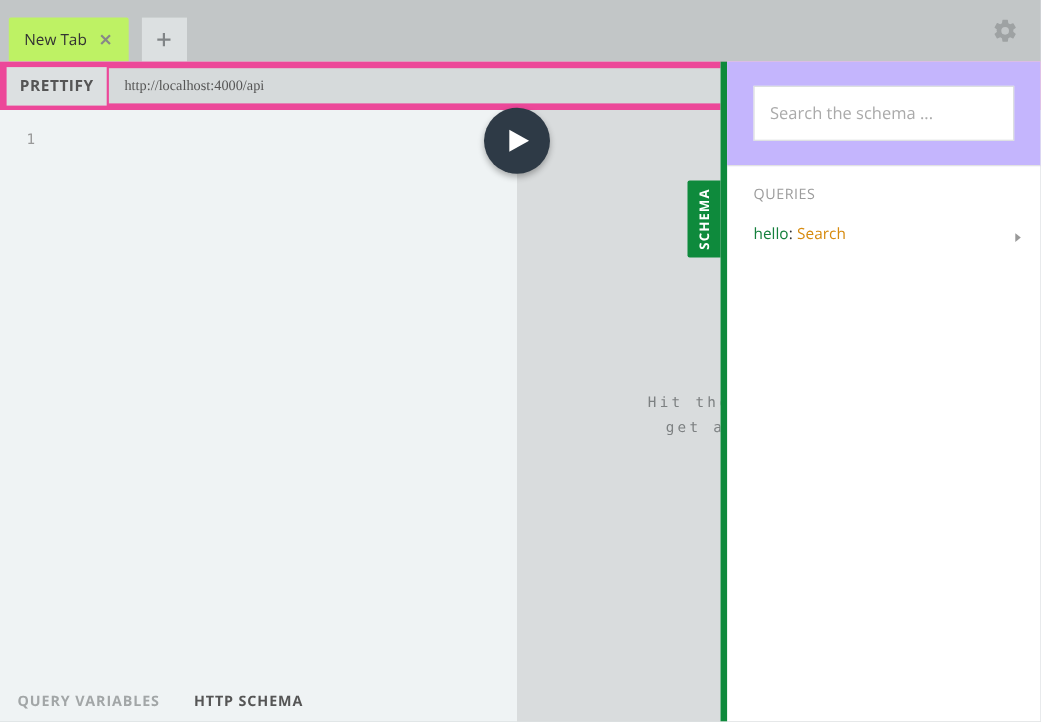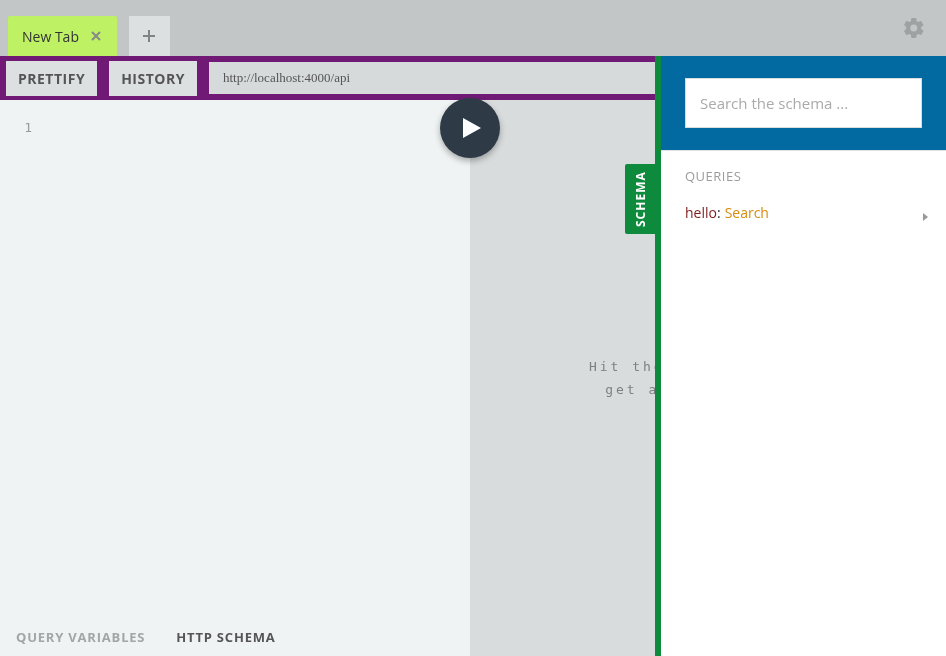--- a/index.html
+++ b/index.html
@@ -10,21 +10,21 @@
     .topbar { height: 56px; background: #c2c6c7; display: flex; align-items: center; padding: 0 8px; position: relative; }
     .tab { background: #bef264; height: 40px; margin-top: 16px; padding: 0 14px; display: flex; align-items: center; gap: 10px; font-size: 14px; color: #333; border-top-left-radius: 2px; border-top-right-radius: 2px; }
     .tab-close { width: 14px; height: 14px; display: inline-flex; align-items: center; justify-content: center; color: #777; cursor: pointer; }
     .tab-close svg { stroke: #888; stroke-width: 2; }
     .new-tab-btn { background: #dce0e1; width: 41px; height: 40px; margin-top: 16px; margin-left: 12px; display: flex; align-items: center; justify-content: center; cursor: pointer; }
     .new-tab-btn svg { stroke: #808486; stroke-width: 2; }
     .gear-btn { position: absolute; right: 16px; top: 12px; width: 32px; height: 32px; display: flex; align-items: center; justify-content: center; cursor: pointer; color: #9ea2a3; }
 
     
     .workspace { position: absolute; top: 56px; left: 0; right: 0; bottom: 0; background: #eff3f4; }
-    .toolbar { height: 44px; background: #701a75; display: flex; align-items: center; padding: 6px; gap: 12px; justify-content: flex-end; }
+    .toolbar { height: 44px; background: #ec4899; display: flex; align-items: center; padding: 6px; gap: 2px; justify-content: flex-end; }
     .tb-btn { background: #dce0e1; border: none; padding: 8px 12px; font-size: 14px; font-weight: 700; letter-spacing: 0.5px; color: #555; cursor: pointer; font-family: inherit; }
     .url-input { flex: 1; min-width: 0; background: #d6dadb; border: none; height: 32px; padding: 0 14px; font-size: 13px; color: #555; font-family: Liberation Serif, serif; outline: none; }
 
     
     .split { position: absolute; top: 44px; left: 0; right: 0; bottom: 0; display: flex; }
     .left-pane { width: 470px; background: #eff3f4; position: relative; display: flex; flex-direction: column; }
     .right-pane { flex: 1; background: #d9dcdd; position: relative; display: flex; align-items: center; justify-content: center; }
     .editor { flex: 1; width: 100%; font-family: Menlo, Consolas, monospace; font-size: 13px; padding: 20px 12px; color: #999; }
     .gutter { display: inline-block; width: 20px; text-align: right; color: #999; user-select: none; }
     .tabsbar { height: 38px; display: flex; align-items: center; gap: 31px; padding: 0 16px; }
@@ -34,27 +34,27 @@
 
     
     .play-btn { position: absolute; top: 98px; left: 440px; width: 60px; height: 60px; border-radius: 50%; background: #2e3a46; box-shadow: 0 3px 6px rgba(0,0,0,0.3); display: flex; align-items: center; justify-content: center; cursor: pointer; z-index: 5; }
     .play-btn svg { fill: #fff; margin-left: 4px; }
 
     
     .schema-tab { position: absolute; top: 164px; left: 625px; width: 30px; height: 70px; background: #0e8a3c; color: #fff; font-size: 12px; font-weight: 700; letter-spacing: 1px; display: flex; align-items: center; justify-content: center; writing-mode: vertical-rl; transform: rotate(180deg); border-radius: 0 2px 2px 0; cursor: pointer; z-index: 9; user-select: none; }
 
     
     .docs-panel { position: absolute; top: 56px; right: 0; bottom: 0; width: 291px; background: #fff; border-left: 6px solid #0e8a3c; z-index: 8; display: flex; flex-direction: column; }
-    .docs-search-wrap { background: #0369a1; padding: 22px 24px; border-bottom: 1px solid #e2e2e2; }
+    .docs-search-wrap { background: #c4b5fd; padding: 22px 24px; border-bottom: 1px solid #e2e2e2; }
     .docs-search { width: 100%; height: 50px; border: 1px solid #d9dcdd; background: #fff; padding: 0 14px; font-size: 15px; color: #333; outline: none; font-family: inherit; }
     .docs-search::placeholder { color: #aaa; }
     .docs-body { flex: 1; padding: 16px 24px; overflow: auto; }
     .docs-section-title { font-size: 13px; font-weight: 400; letter-spacing: 0.5px; color: #9c9c9c; margin-bottom: 18px; }
     .docs-entry { display: flex; align-items: center; gap: 0; font-size: 14px; cursor: pointer; position: relative; }
-    .docs-entry .field-name { color: #7f1d1d; text-align: right; }
+    .docs-entry .field-name { color: #15803d; text-align: right; }
     .docs-entry .colon { color: #333; }
     .docs-entry .type-name { color: #d78b0f; margin-left: 4px; }
     .docs-entry-chevron { position: absolute; right: -8px; top: 4px; color: #999; }
   </style>
 </head>
 <body>
 
 <div class="topbar">
   <div class="tab">
     <span>New Tab</span>
@@ -72,21 +72,20 @@
   <div class="gear-btn">
     <svg width="24" height="24" viewBox="0 0 24 24">
       <path fill="currentColor" d="M19.14,12.94a7.14,7.14,0,0,0,.05-.94,7.14,7.14,0,0,0-.05-.94l2.11-1.65a.5.5,0,0,0,.12-.64l-2-3.46a.5.5,0,0,0-.61-.22l-2.49,1a7,7,0,0,0-1.62-.94l-.38-2.65A.5.5,0,0,0,13.77,2H9.77a.5.5,0,0,0-.5.42L8.89,5.07a7,7,0,0,0-1.62.94l-2.49-1a.5.5,0,0,0-.61.22l-2,3.46a.5.5,0,0,0,.12.64L4.4,11.06a7.14,7.14,0,0,0-.5.94,7.14,7.14,0,0,0,.5.94L2.29,14.59a.5.5,0,0,0-.12.64l2,3.46a.5.5,0,0,0,.61.22l2.49-1a7,7,0,0,0,1.62.94l.38,2.65a.5.5,0,0,0,.5.42h4a.5.5,0,0,0,.5-.42l.38-2.65a7,7,0,0,0,1.62-.94l2.49,1a.5.5,0,0,0,.61-.22l2-3.46a.5.5,0,0,0-.12-.64ZM11.77,15.5A3.5,3.5,0,1,1,15.27,12,3.5,3.5,0,0,1,11.77,15.5Z"></path>
     </svg>
   </div>
 </div>
 
 <div class="workspace">
   <div class="toolbar">
     <button class="tb-btn">PRETTIFY</button>
-    <button class="tb-btn">HISTORY</button>
     <input class="url-input" value="http://localhost:4000/api" style="">
   </div>
   <div class="split">
     <div class="left-pane">
       <div class="editor">
         <span class="gutter">1</span>
       </div>
       <div class="tabsbar">
         <div class="tabsbar-item">QUERY VARIABLES</div>
         <div class="tabsbar-item active">HTTP SCHEMA</div>

